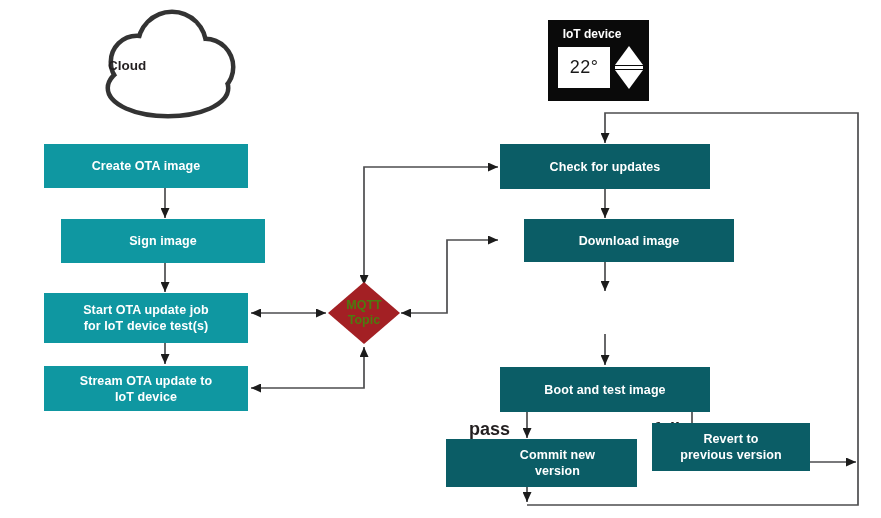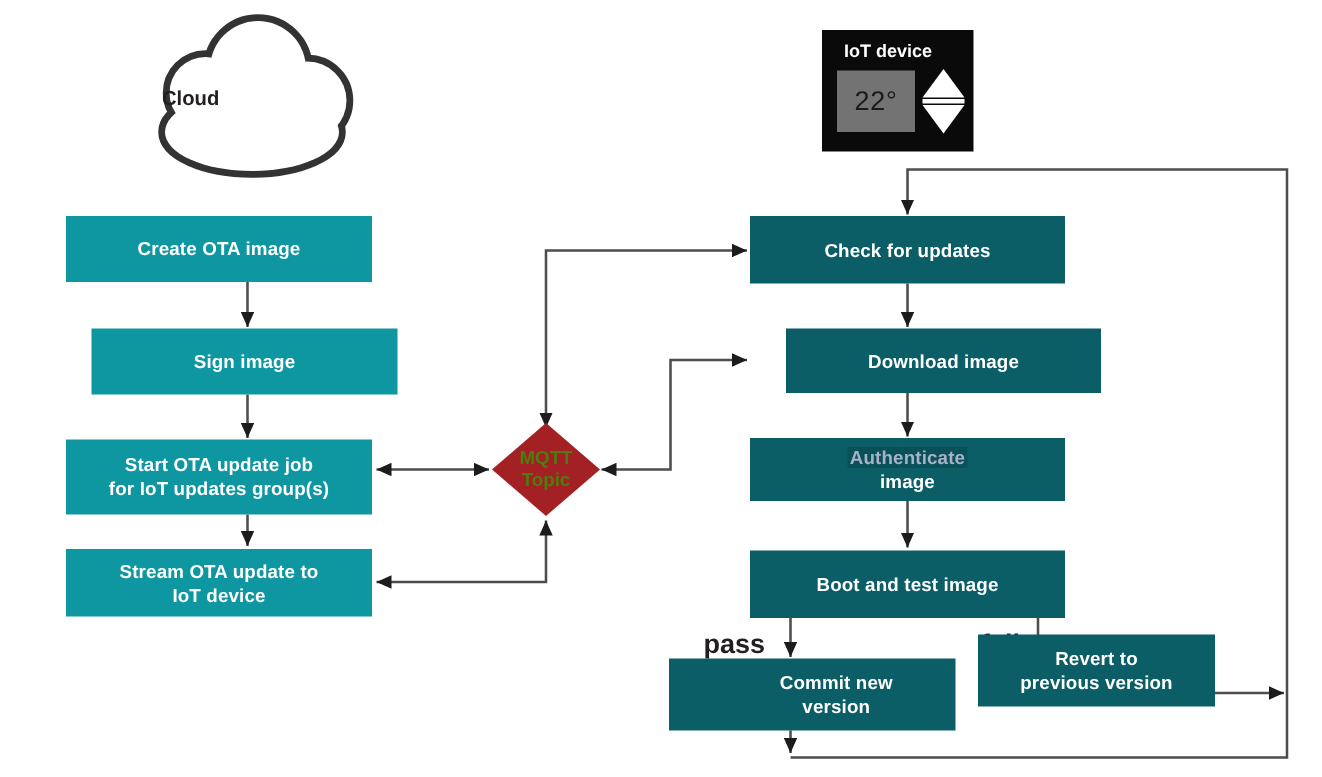--- a/index.html
+++ b/index.html
@@ -33,21 +33,21 @@
   .outcome{
     position:absolute;color:var(--label-color,#231F20);
     font-weight:bold;font-size:18px;text-align:right;
   }
   .iot{position:absolute;left:548px;top:20px;width:101px;height:81px;background:#0a0a0a;}
   .iot-label{
     position:absolute;left:0;top:7px;width:88px;text-align:center;
     color:#fff;font-weight:bold;font-size:12px;
   }
   .iot-temp{
-    position:absolute;left:10px;top:27px;width:52px;height:41px;background:#737373;
+    position:absolute;left:10px;top:27px;width:52px;height:41px;background:#ffffff;
     display:flex;align-items:center;justify-content:center;
     color:#1a1a1a;font-size:18px;letter-spacing:.5px;
   }
   .tri-wrap{position:absolute;left:66px;top:26px;width:30px;display:flex;flex-direction:column;align-items:center;}
   .tri{width:0;height:0;border-left:14px solid transparent;border-right:14px solid transparent;}
   .tri.up{border-bottom:19px solid #ffffff;}
   .tri.down{border-top:19px solid #ffffff;}
   .tri-bar{width:28px;height:3px;background:#ffffff;margin:1px 0;}
 </style>
 </head>
@@ -104,33 +104,29 @@
     <div class="tri-wrap">
       <div class="tri up"></div>
       <div class="tri-bar"></div>
       <div class="tri down"></div>
     </div>
   </div>
 
   <div class="box cloudstep" style="left:44px;top:144px;width:204px;height:44px;">Create OTA image</div>
   <div class="box cloudstep" style="left:44px;top:219px;width:204px;height:44px;margin-left:17px;">Sign image</div>
   <div class="box cloudstep" style="left:44px;top:293px;width:204px;height:50px;">Start OTA update job
-for IoT updates group(s)</div>
+for IoT device test(s)</div>
   <div class="box cloudstep" style="left:44px;top:366px;width:204px;height:45px;">Stream OTA update to
 IoT device</div>
 
   <div class="diamond-label">MQTT
 Topic</div>
 
   <div class="box devstep" style="left:500px;top:144px;width:210px;height:45px;">Check for updates</div>
   <div class="box devstep" style="left:500px;top:219px;width:210px;height:43px;margin-left:24px;">Download image</div>
-  <div class="box devstep" style="left:500px;top:292px;width:210px;height:42px;">
-    <span class="lbl"><span class="auth-hl">Authenticate</span>
-<span>image</span></span>
-  </div>
   <div class="box devstep" style="left:500px;top:367px;width:210px;height:45px;">Boot and test image</div>
 
   <div class="outcome" style="left:465px;top:419px;width:45px;">pass</div>
   <div class="outcome" style="left:640px;top:419px;width:40px;">fail</div>
 
   <div class="box devstep" style="left:446px;top:439px;width:159px;height:48px;padding-left:32px;">Commit new
 version</div>
   <div class="box devstep" style="left:652px;top:423px;width:158px;height:48px;">Revert to
 previous version</div>
 

